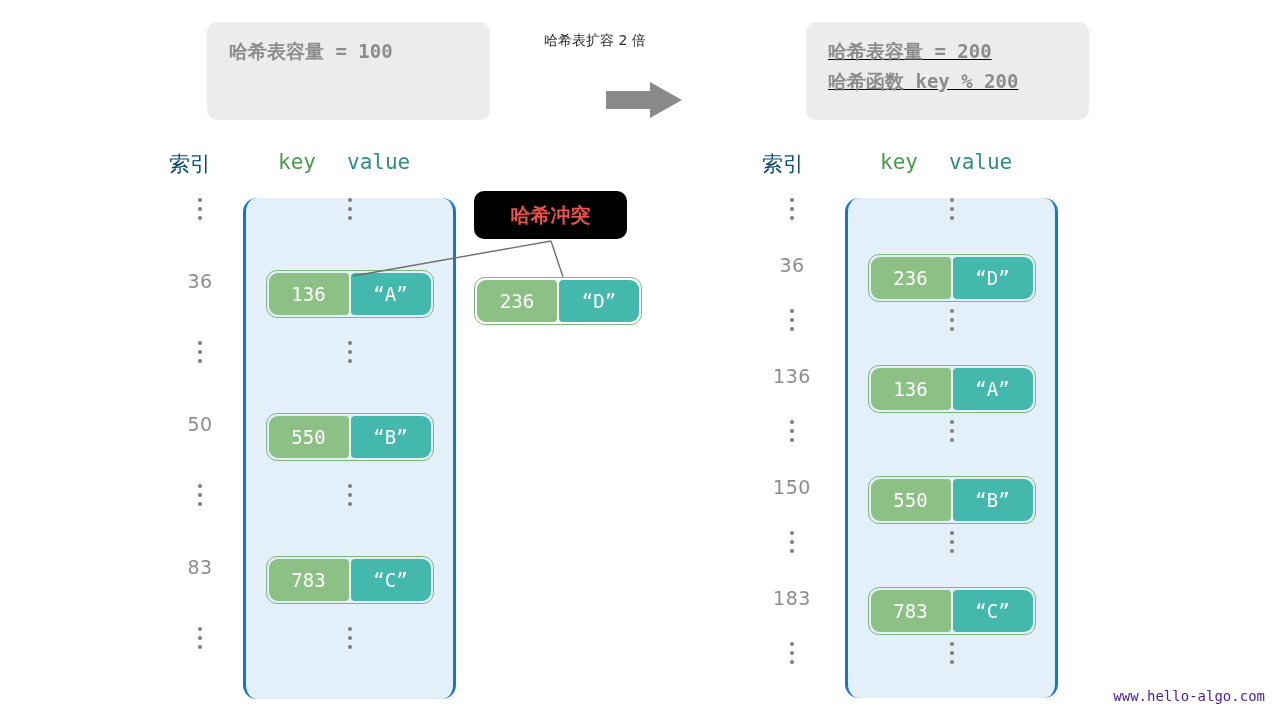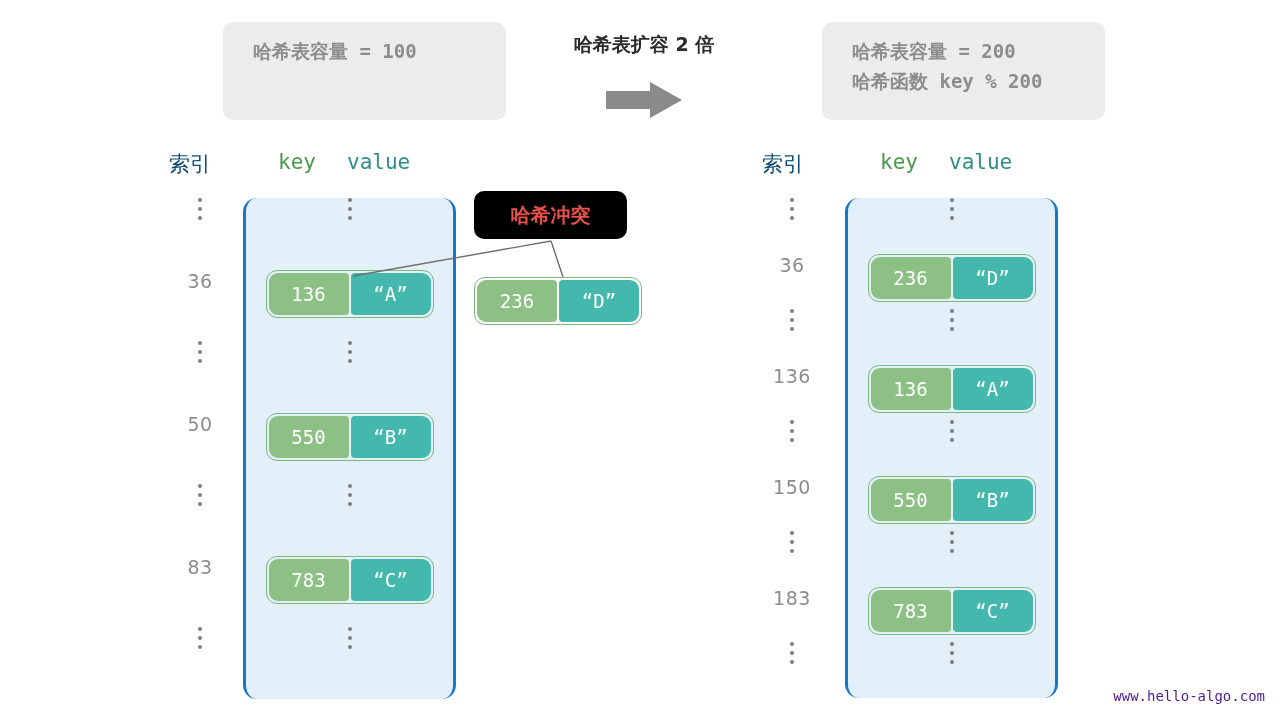--- a/index.html
+++ b/index.html
@@ -13,43 +13,41 @@
     font-family: "DejaVu Sans", "Liberation Sans", sans-serif;
     -webkit-font-smoothing: antialiased;
   }
   .stage { position: absolute; inset: 0; }
 
   
   .info-box {
     position: absolute;
     background: #ececec;
     border-radius: 10px;
-    padding: 14px 22px 16px 30px;
-    box-sizing: border-box;
-    margin-left: 16px;
+    padding: 14px 22px 16px 22px;
+    box-sizing: border-box;
   }
   .info-line {
     font-family: "DejaVu Sans Mono", "Liberation Mono", monospace;
     font-size: 19px;
     font-weight: bold;
     color: #8c8c8c;
     line-height: 30px;
     white-space: pre;
   }
   .info-box.left  { left: 207px; top: 22px;  width: 283px; height: 98px; }
-  .info-box.right { left: 806px; top: 22px;  width: 283px; height: 98px; }
+  .info-box.right { left: 806px; top: 22px;  width: 283px; height: 98px; text-decoration: underline; }
 
   
   .transform-label {
     position: absolute;
     left: 544px; top: 32px;
     width: 200px;
-    text-align: center;
-    font-size: 19px;
-    font-weight: bold;
+    font-size: 14px;
+    font-weight: normal;
     color: #2b2b2b;
     white-space: pre;
   }
   .arrow-wrap {
     position: absolute;
     left: 604px; top: 80px;
     width: 80px; height: 40px;
   }
 
   

